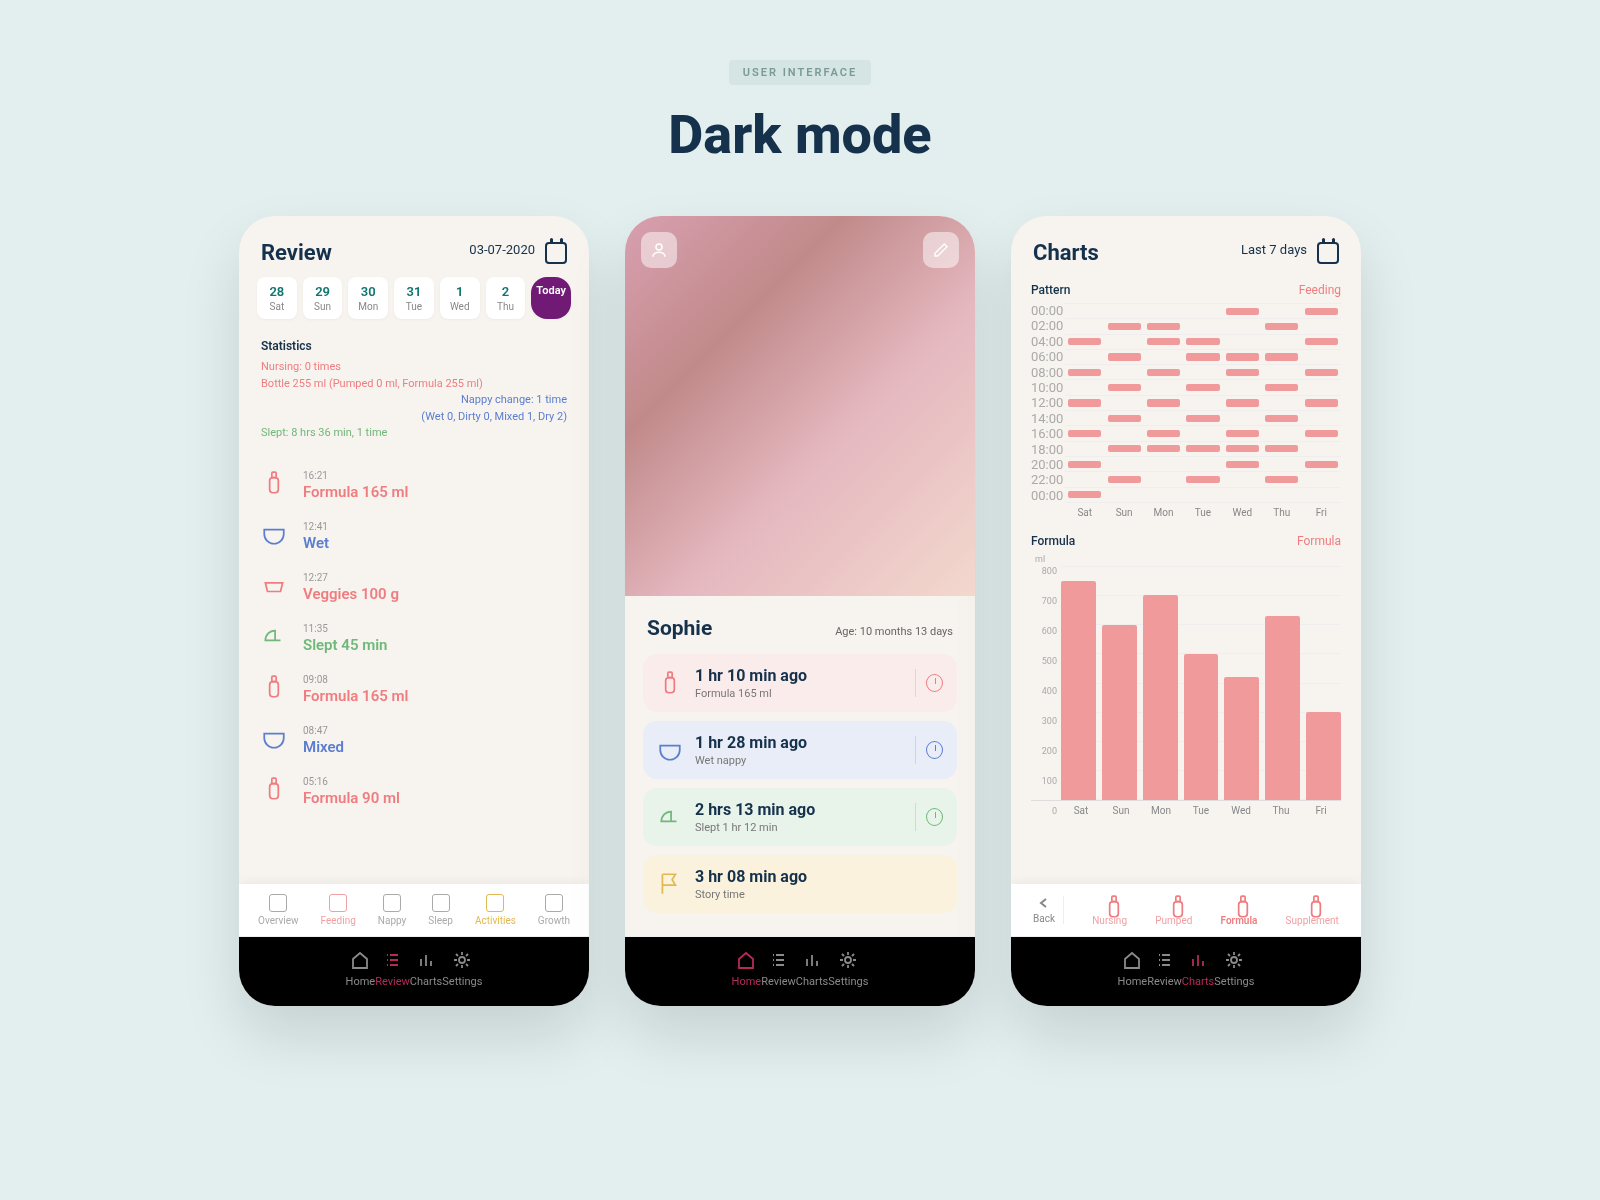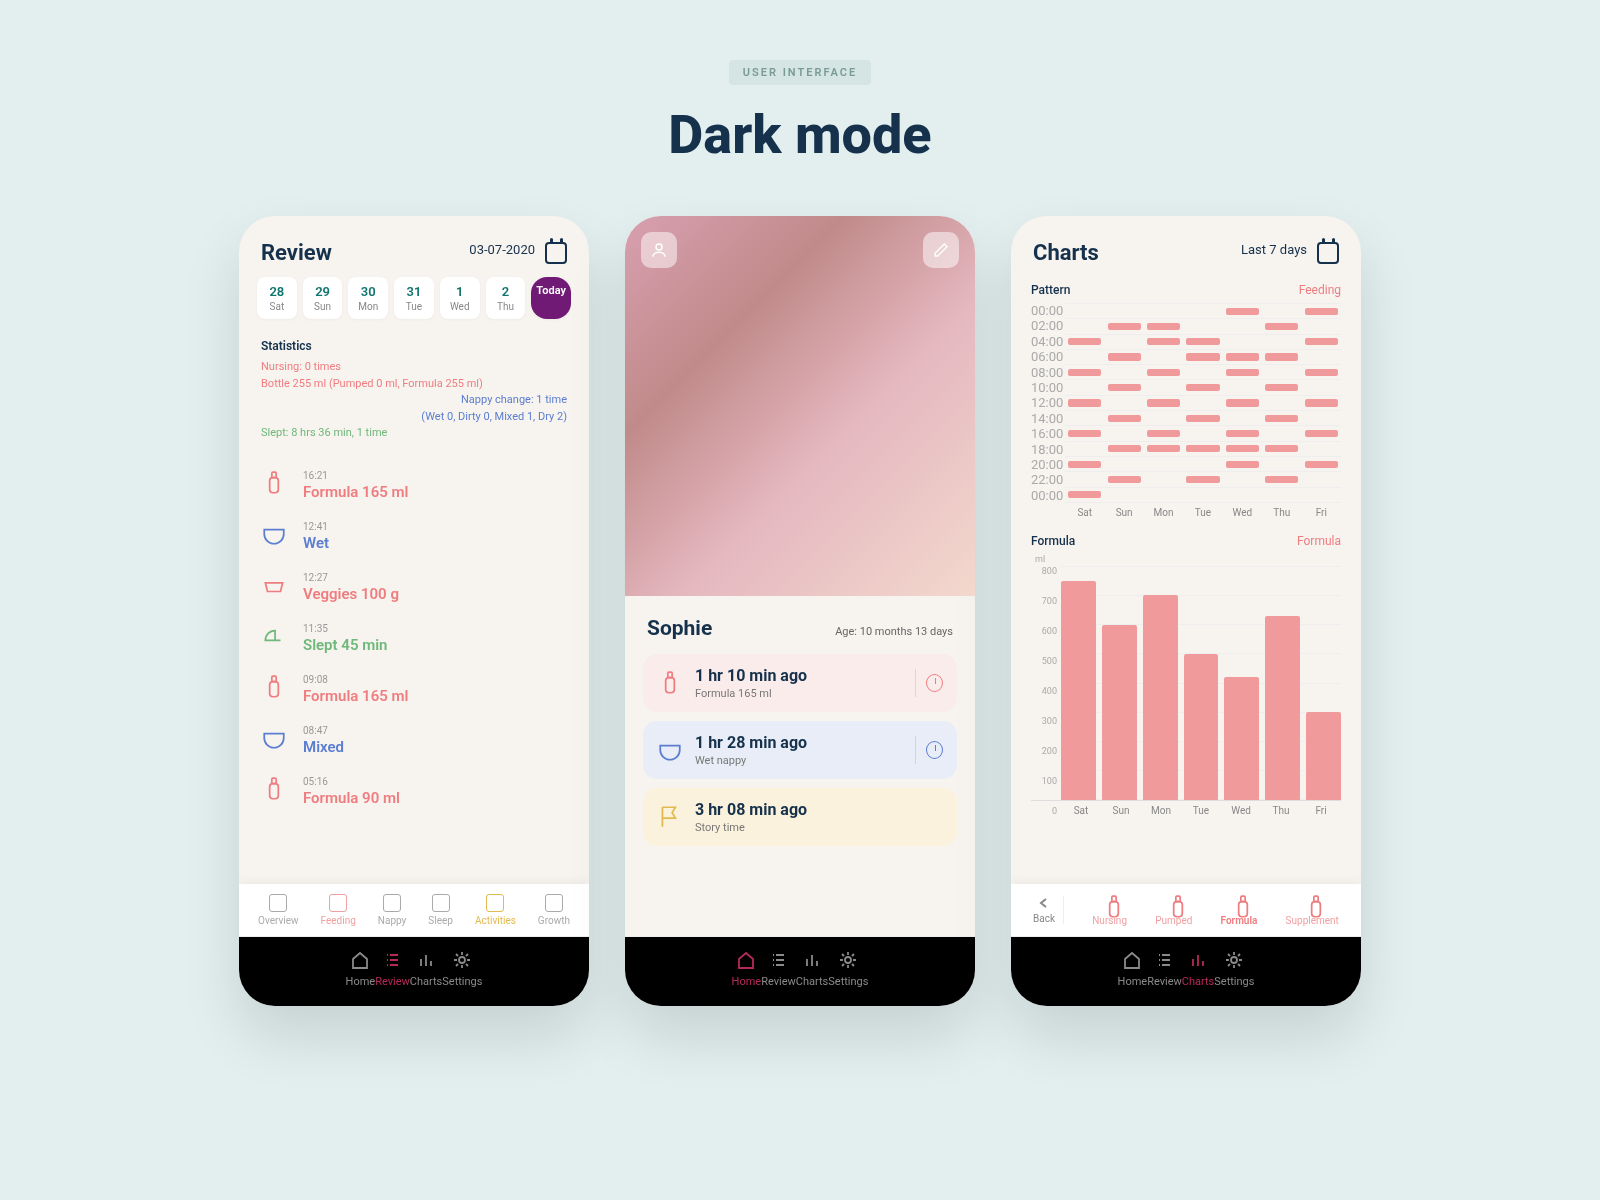--- a/index.html
+++ b/index.html
@@ -288,20 +288,34 @@
               </svg>
             </div>
             <div class="card-txt">
               <div class="ctitle">1 hr 28 min ago</div>
               <div class="csub">Wet nappy</div>
             </div>
             <div class="card-clock">
               <div class="clock-ico" style="color:#5b7ed0"></div>
             </div>
           </div>
+          <div class="card c-green">
+            <div class="card-ico">
+              <svg class="ico-sleep" width="26" height="26" viewBox="0 0 24 24">
+                <path d="M4 16c0-5 4-9 9-9v9z M4 16h14"></path>
+              </svg>
+            </div>
+            <div class="card-txt">
+              <div class="ctitle">2 hrs 13 min ago</div>
+              <div class="csub">Slept 1 hr 12 min</div>
+            </div>
+            <div class="card-clock">
+              <div class="clock-ico" style="color:#6fb87a"></div>
+            </div>
+          </div>
           <div class="card c-yellow">
             <div class="card-ico">
               <svg class="ico-flag" width="26" height="26" viewBox="0 0 24 24">
                 <path d="M5 3v18M5 3h12l-3 5 3 5H5"></path>
               </svg>
             </div>
             <div class="card-txt">
               <div class="ctitle">3 hr 08 min ago</div>
               <div class="csub">Story time</div>
             </div>

